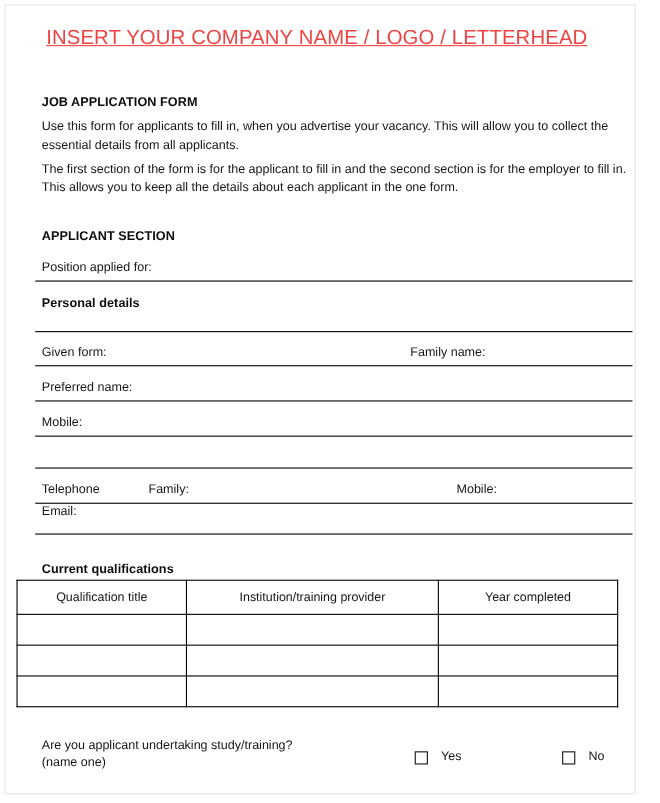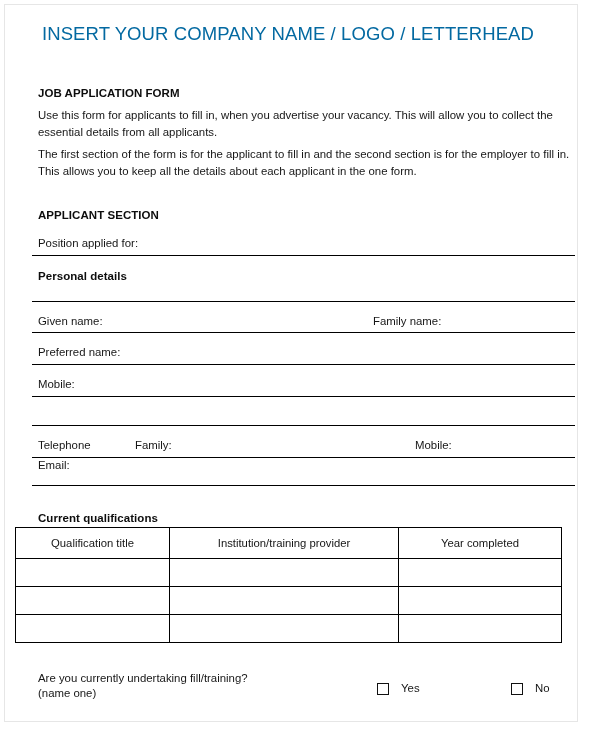--- a/index.html
+++ b/index.html
@@ -40,22 +40,23 @@
   
   .doc-title {
     position: absolute;
     left: 0;
     top: 18px;
     width: 566px;
     text-align: center;
     font-size: 18.5px;
     font-weight: 400;
     letter-spacing: 0.1px;
-    color: #0369a1;
-    white-space: nowrap;
+    color: #ef4444;
+    white-space: nowrap;
+    text-decoration: underline;
   }
 
   
   .abs { position: absolute; }
 
   .section-head {
     font-size: 11.5px;
     font-weight: bold;
     color: #0d0d0d;
     letter-spacing: 0.05px;
@@ -150,21 +151,21 @@
     <div class="abs para" style="left:33px; top:102px;">Use this form for applicants to fill in, when you advertise your vacancy. This will allow you to collect the essential details from all applicants.</div>
 
     <div class="abs section-head" style="left:33px; top:204px;">APPLICANT SECTION</div>
 
     <div class="abs field-label" style="left:33px; top:232px;">Position applied for:</div>
     <div class="rule" style="top:250px;"></div>
 
     <div class="abs section-head" style="left:33px; top:265px;">Personal details</div>
     <div class="rule" style="top:296px;"></div>
 
-    <div class="abs field-label" style="left:33px; top:310px;">Given name:</div>
+    <div class="abs field-label" style="left:33px; top:310px;">Given form:</div>
     <div class="abs field-label" style="left:368px; top:310px;">Family name:</div>
     <div class="rule" style="top:327px;"></div>
 
     <div class="abs field-label" style="left:33px; top:341px;">Preferred name:</div>
     <div class="rule" style="top:359px;"></div>
 
     <div class="abs field-label" style="left:33px; top:373px;">Mobile:</div>
     <div class="rule" style="top:391px;"></div>
     <div class="rule" style="top:420px;"></div>
 
@@ -199,21 +200,21 @@
         </tr>
         <tr>
           <td></td>
           <td></td>
           <td></td>
         </tr>
       </tbody>
     </table>
 
     <div class="tick-question">
-      <div>Are you currently undertaking fill/training?</div>
+      <div>Are you applicant undertaking study/training?</div>
       <div>(name one)</div>
     </div>
 
     <div class="checkbox" style="left:372px; top:678px;"></div>
     <div class="checkbox-label" style="left:396px; top:677px;">Yes</div>
 
     <div class="checkbox" style="left:506px; top:678px;"></div>
     <div class="checkbox-label" style="left:530px; top:677px;">No</div>
 
   </div>

